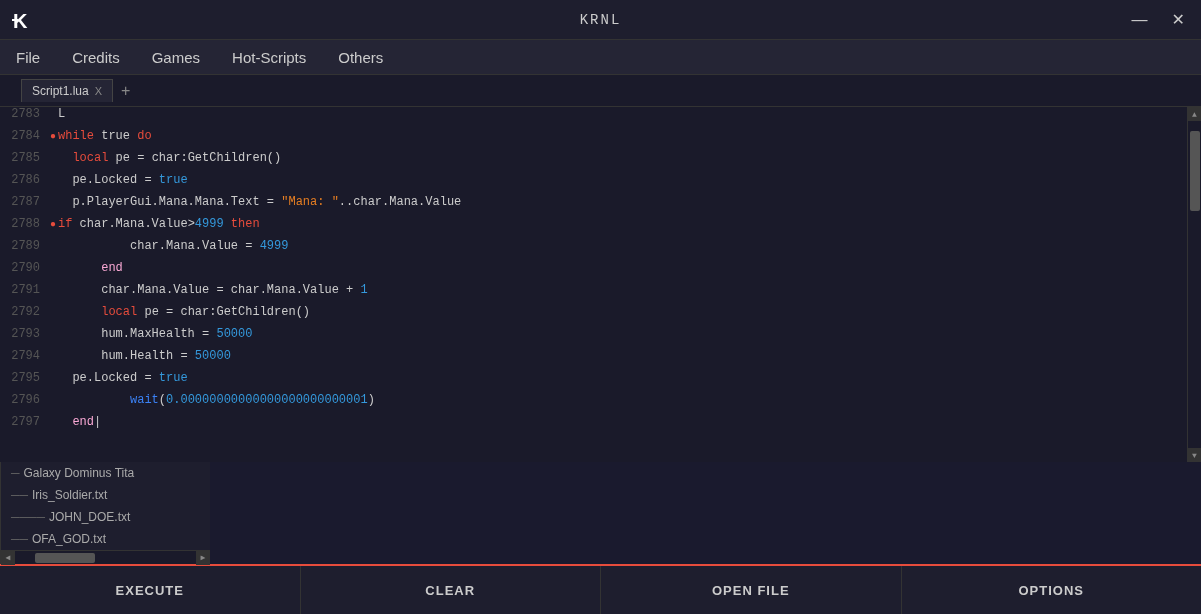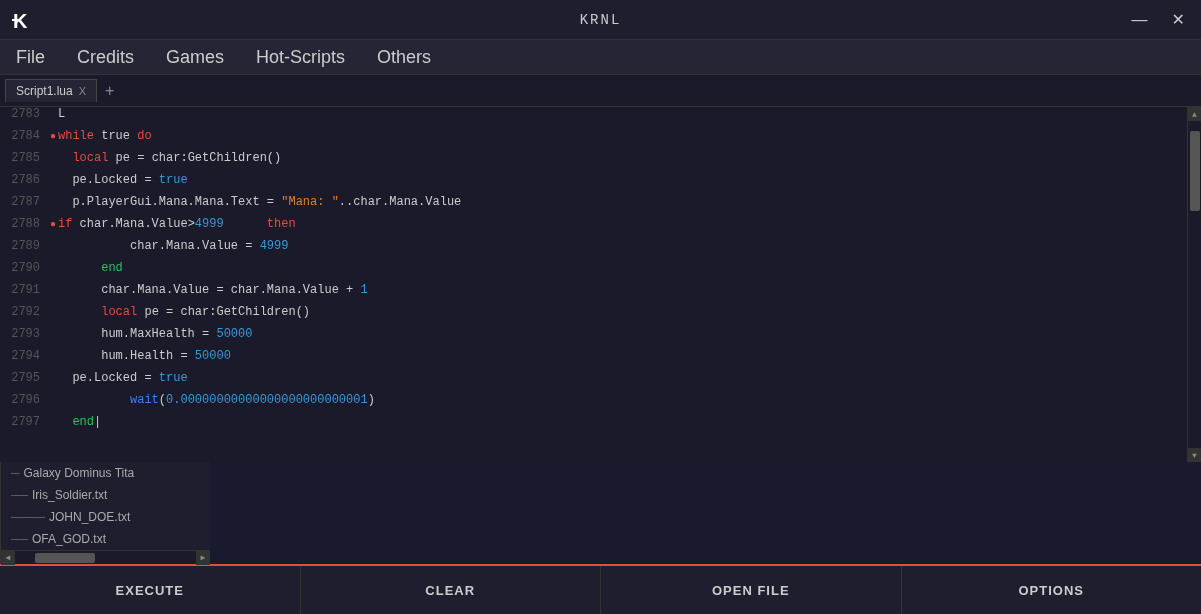--- a/index.html
+++ b/index.html
@@ -61,21 +61,21 @@
       background: #252535;
       height: 35px;
       display: flex;
       align-items: center;
       padding: 0 10px;
       gap: 20px;
       border-bottom: 1px solid #333;
     }
     .menu-item {
       color: #ccc;
-      font-size: 18px;
+      font-size: 15px;
       cursor: pointer;
       padding: 4px 6px;
       font-family: Arial, sans-serif;
     }
 
     
     #tabbar {
       background: #1a1a2a;
       height: 32px;
       display: flex;
@@ -88,20 +88,21 @@
       align-items: center;
       gap: 6px;
       padding: 4px 10px;
       background: #252535;
       border: 1px solid #444;
       border-bottom: none;
       font-size: 12px;
       color: #ccc;
       cursor: pointer;
       font-family: Arial, sans-serif;
+      margin-left: 16px;
     }
     .tab .tab-close {
       font-size: 11px;
       color: #888;
       cursor: pointer;
     }
     .tab-add {
       padding: 4px 8px;
       font-size: 16px;
       color: #888;
@@ -159,22 +160,22 @@
     }
     .line-content {
       font-size: 12px;
       white-space: pre;
       color: #ccc;
     }
     
     .kw-while { color: #e74c3c; }
     .kw-local { color: #e74c3c; }
     .kw-if { color: #e74c3c; }
-    .kw-then { color: #e74c3c; margin-left: 36px; }
-    .kw-end { color: #22c55e; }
+    .kw-then { color: #e74c3c; }
+    .kw-end { color: #f9a8d4; }
     .kw-do { color: #e74c3c; }
     .kw-true { color: #3498db; }
     .num { color: #3498db; }
     .str { color: #e67e22; }
     .fn { color: #3b82f6; }
     .plain { color: #ccc; }
 
     
     #editor-scrollbar {
       width: 14px;

